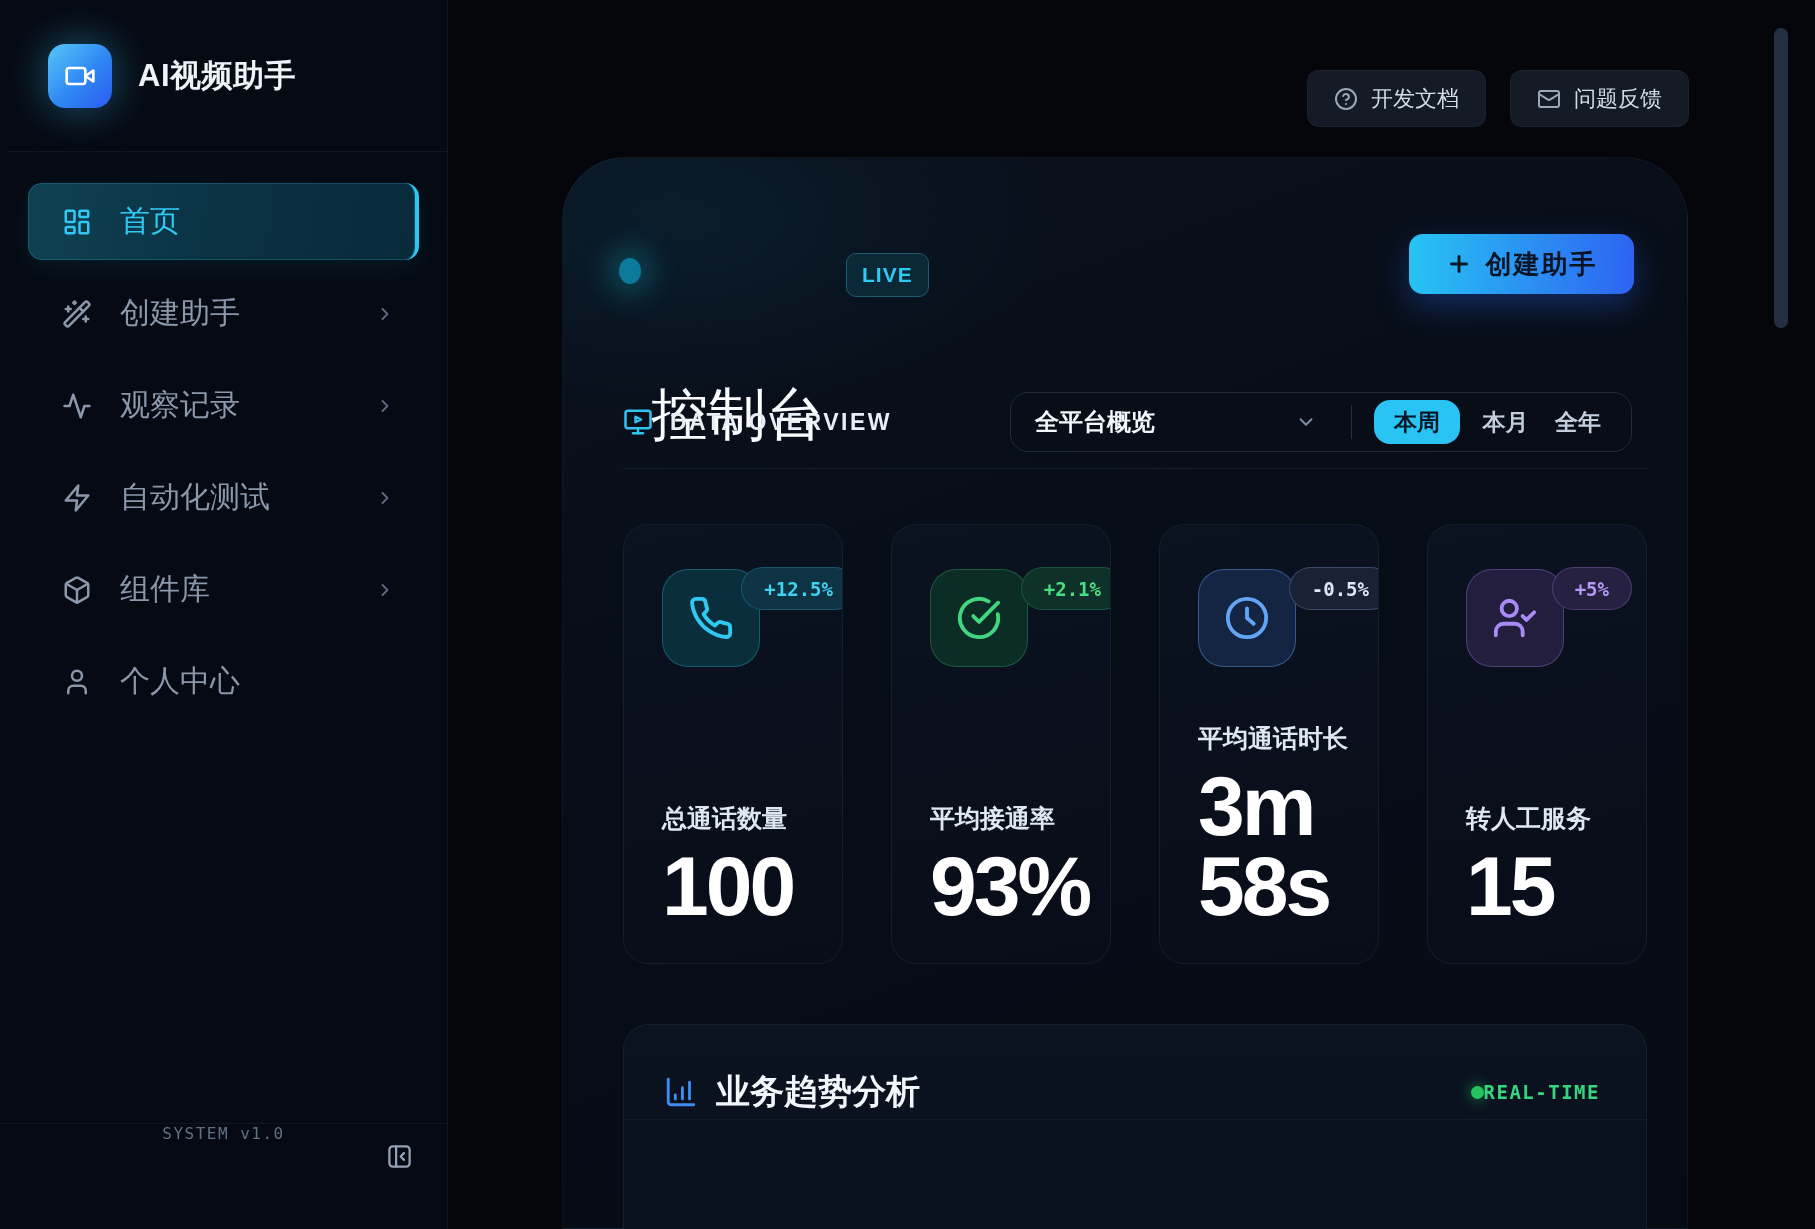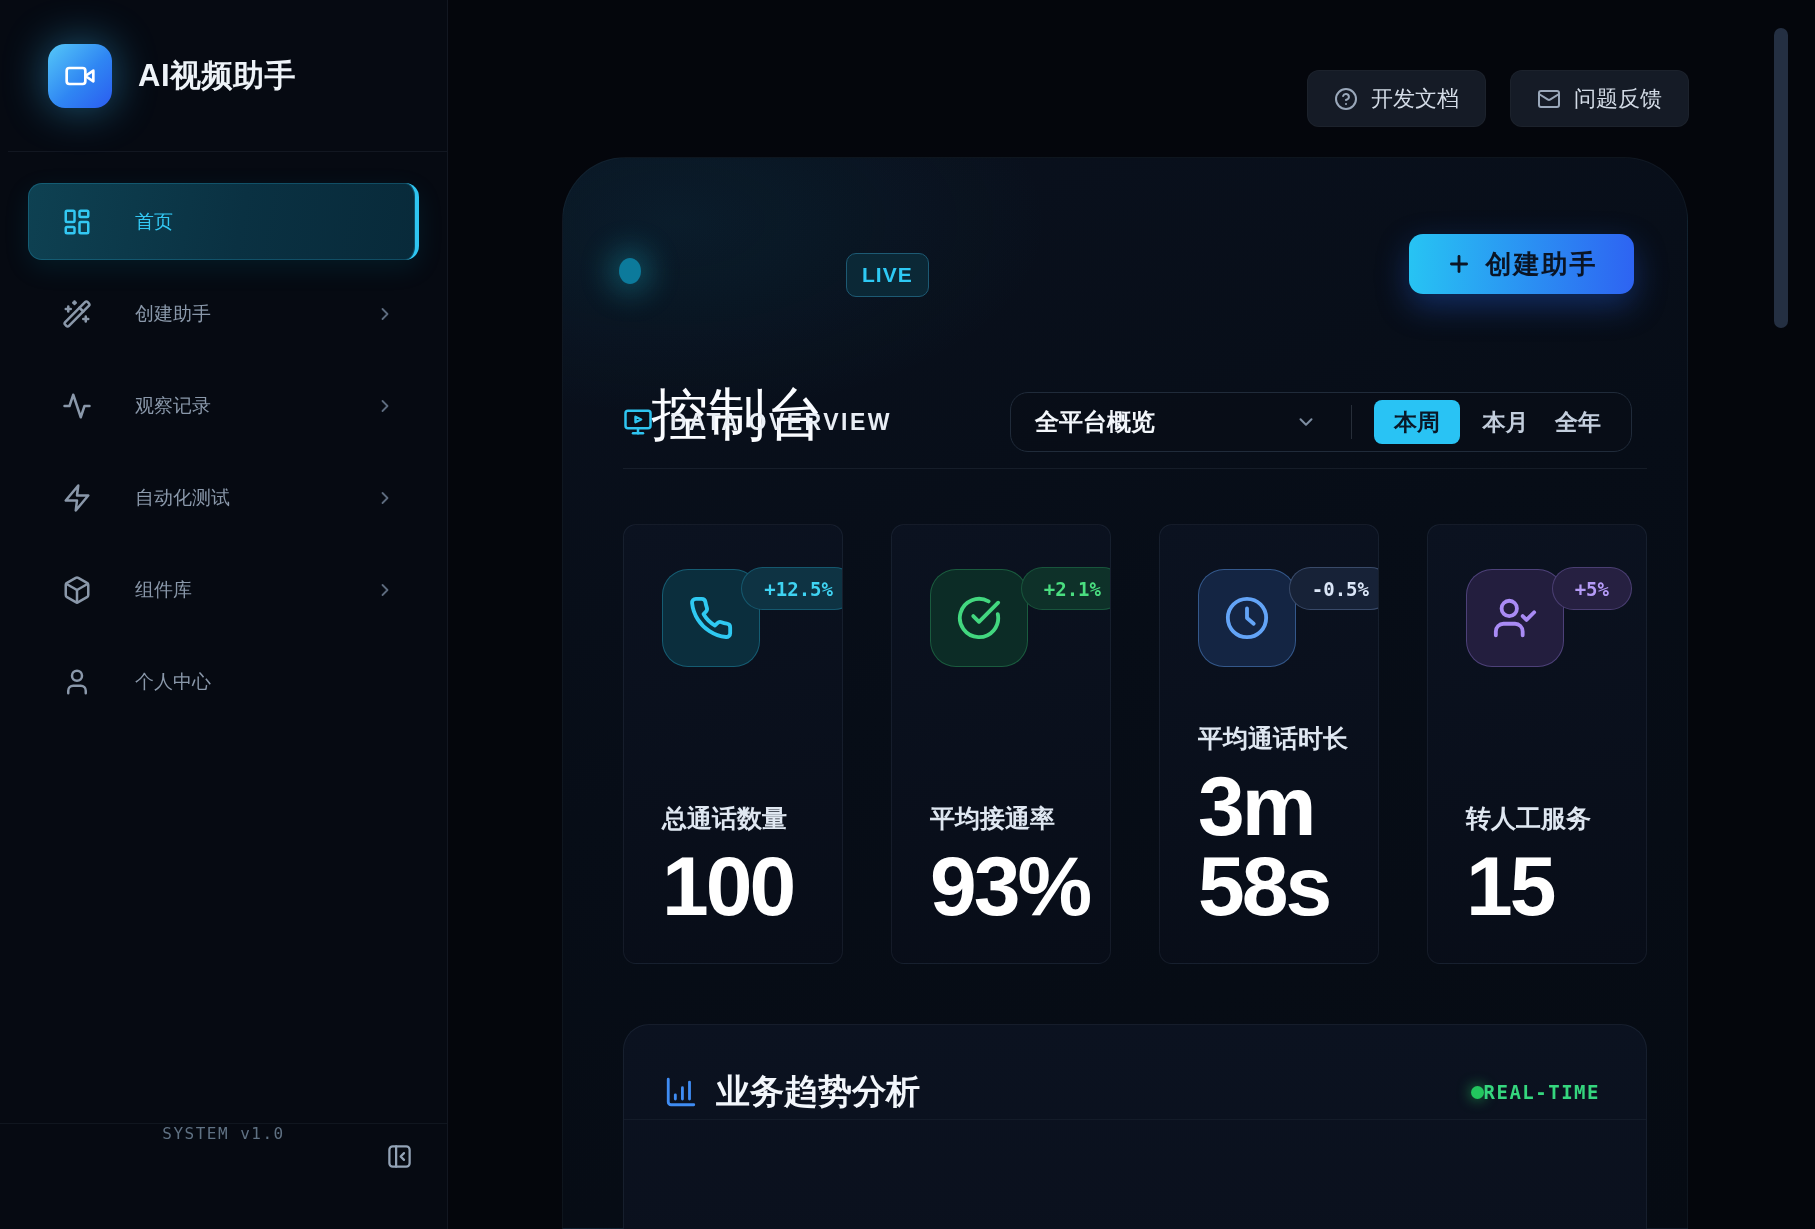--- a/index.html
+++ b/index.html
@@ -6,21 +6,21 @@
   body{font-family:"Liberation Sans","DejaVu Sans",sans-serif;-webkit-font-smoothing:antialiased;}
   .stage{position:relative;width:1815px;height:1229px;background:#04060c;overflow:hidden;}
   svg{display:block;}
 
   
   .sidebar{position:absolute;left:0;top:0;width:448px;height:100%;background:#060a12;border-right:1px solid rgba(125,145,170,.10);box-sizing:border-box;}
   .brand{height:152px;display:flex;align-items:center;padding:0 40px;border-bottom:1px solid rgba(125,145,170,.10);box-sizing:border-box;margin-left:8px;}
   .logo{width:64px;height:64px;border-radius:17px;background:linear-gradient(135deg,#55c8f8 0%,#2f86f3 55%,#2b5cf0 100%);display:flex;align-items:center;justify-content:center;box-shadow:0 0 44px rgba(56,189,248,.45);color:#fff;flex:0 0 auto;}
   .brand-title{margin-left:26px;font-size:31px;font-weight:700;color:#eef3f8;letter-spacing:.5px;}
   .nav{padding:31px 28px 0 28px;}
-  .nav-item{height:77px;border-radius:14px;display:flex;align-items:center;padding:0 24px 0 34px;margin-bottom:15px;color:#8a98aa;font-size:19px;cursor:pointer;box-sizing:border-box;gap:15px;}
+  .nav-item{height:77px;border-radius:14px;display:flex;align-items:center;padding:0 24px 0 34px;margin-bottom:15px;color:#8a98aa;font-size:30px;cursor:pointer;box-sizing:border-box;}
   .nav-item .n-icon{width:30px;height:30px;margin-right:28px;flex:0 0 auto;}
   .nav-item .chev{margin-left:auto;color:#5d6b7e;}
   .nav-item.active{background:linear-gradient(100deg,#0e4152 0%,#0a3142 55%,#082a3a 100%);color:#33c8f3;border-right:4px solid #2fc5f1;box-shadow:inset 0 0 0 1px rgba(47,197,241,.22),0 8px 26px rgba(8,145,178,.12);}
   .side-footer{position:absolute;left:0;right:0;bottom:0;height:106px;border-top:1px solid rgba(125,145,170,.09);display:flex;align-items:center;padding:0 34px;box-sizing:border-box;flex-direction:column;}
   .version{font-family:"DejaVu Sans Mono","Liberation Mono",monospace;font-size:16px;letter-spacing:1.5px;color:#5f7183;}
   .collapse-btn{margin-left:auto;color:#93a3b6;cursor:pointer;}
 
   
   .main{position:absolute;left:448px;top:0;right:0;bottom:0;}
   .top-btn{position:absolute;top:70px;height:57px;background:#151b26;border:1px solid rgba(255,255,255,.03);border-radius:12px;display:flex;align-items:center;gap:13px;padding:7px 26px;color:#d3dbe6;font-size:22px;cursor:pointer;box-sizing:border-box;}
@@ -40,26 +40,26 @@
   .overview-row{position:absolute;left:60px;right:40px;top:233px;height:62px;display:flex;align-items:center;}
   .ov-icon{color:#2fc5f1;margin-right:17px;}
   .ov-title{font-size:23px;font-weight:700;letter-spacing:2.5px;color:#e9eef5;}
   .selector{margin-left:auto;margin-right:15px;width:622px;height:60px;border:1px solid #202b3a;border-radius:18px;background:rgba(9,14,23,.65);display:flex;align-items:center;box-sizing:border-box;}
   .select{flex:0 0 340px;display:flex;align-items:center;justify-content:space-between;padding:0 34px 0 24px;cursor:pointer;box-sizing:border-box;}
   .select-label{font-size:24px;font-weight:700;color:#f3f7fb;}
   .select .chev-down{color:#7d8da1;}
   .vdiv{width:1px;height:34px;background:rgba(148,163,184,.22);}
   .tabs{flex:1;display:flex;align-items:center;justify-content:space-between;padding:0 26px 0 22px;}
   .tab{font-size:23px;font-weight:700;color:#c3cedd;cursor:pointer;padding:0 4px;}
-  .tab.active{background:#29c3f4;color:#0a1726;height:44px;border-radius:8px;padding:0 20px;display:flex;align-items:center;}
+  .tab.active{background:#29c3f4;color:#0a1726;height:44px;border-radius:16px;padding:0 20px;display:flex;align-items:center;}
   .hdiv{position:absolute;left:60px;right:40px;top:310px;height:1px;background:rgba(148,163,184,.10);}
 
   
   .cards{position:absolute;left:60px;right:40px;top:366px;height:440px;display:grid;grid-template-columns:repeat(4,1fr);gap:48px;}
-  .stat-card{position:relative;border-radius:13px;background:linear-gradient(170deg,#0b1220 0%,#080d18 100%);border:1px solid rgba(140,160,185,.10);overflow:hidden;display:flex;flex-direction:column;justify-content:flex-end;padding:8px 30px 36px 38px;box-sizing:border-box;}
+  .stat-card{position:relative;border-radius:25px;background:linear-gradient(170deg,#0b1220 0%,#080d18 100%);border:1px solid rgba(140,160,185,.10);overflow:hidden;display:flex;flex-direction:column;justify-content:flex-end;padding:8px 30px 36px 38px;box-sizing:border-box;}
   .tile{position:absolute;top:44px;left:38px;width:98px;height:98px;border-radius:26px;background:var(--tile-bg,#0b2e3d);border:1px solid var(--tile-border,rgba(45,200,240,.3));display:flex;align-items:center;justify-content:center;color:var(--accent,#2fc9f2);box-sizing:border-box;}
   .delta-badge{position:absolute;top:42px;right:var(--badge-right,-14px);height:43px;padding:0 22px;border-radius:22px;background:var(--badge-bg,#0e3343);border:1px solid var(--badge-border,rgba(45,200,240,.25));color:var(--badge-text,#3fd3f2);font-family:"DejaVu Sans Mono","Liberation Mono",monospace;font-size:19px;font-weight:700;display:flex;align-items:center;box-sizing:border-box;}
   .stat-label{font-size:25px;font-weight:700;color:#dfe7f1;margin-bottom:12px;}
   .stat-value{font-size:84px;font-weight:800;color:#ffffff;letter-spacing:-3px;line-height:.95;}
   .stat-value span{display:block;}
 
   
   .trend{position:absolute;left:60px;right:40px;top:866px;height:430px;border-radius:26px;background:linear-gradient(180deg,#0b1220 0%,#0a0f1b 100%);border:1px solid rgba(140,160,185,.10);box-sizing:border-box;}
   .trend-header{position:absolute;top:40px;left:40px;right:46px;height:54px;display:flex;align-items:center;}
   .trend-icon{color:#3f8cf3;margin-right:18px;}

